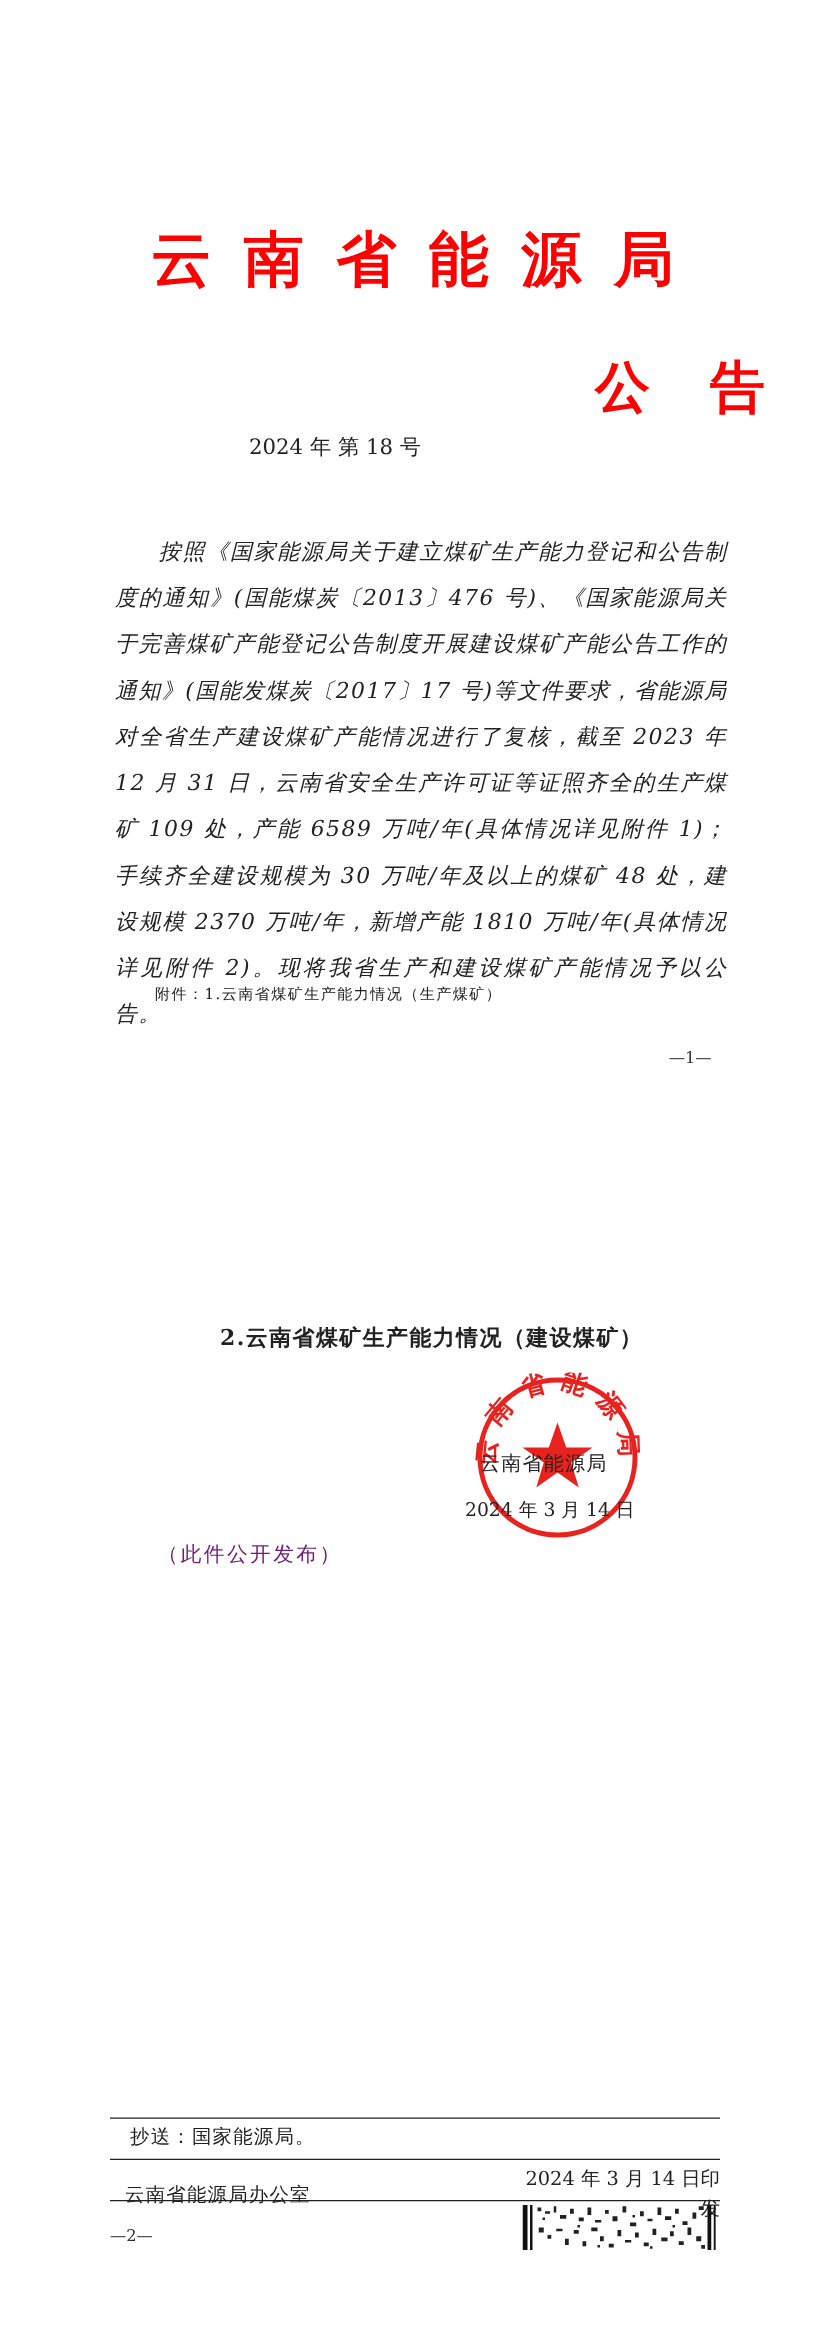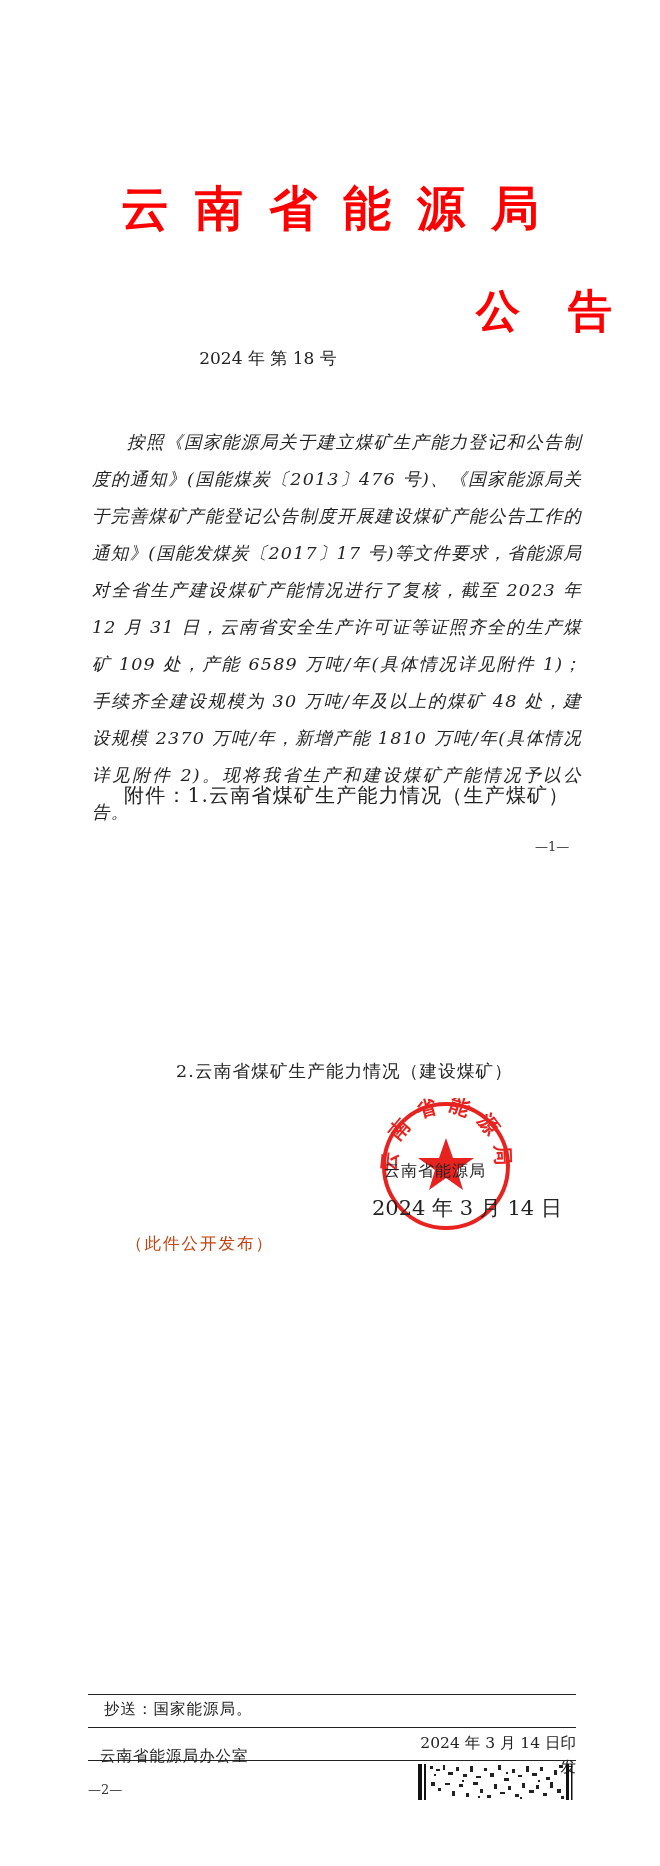--- a/index.html
+++ b/index.html
@@ -23,39 +23,39 @@
     left: 0; width: 536px; top: 346px; text-align: center;
     font-size: 17px; line-height: 24px; color: #222;
   }
   .body-text {
     left: 92px; width: 490px; top: 424px;
     font-size: 17.5px; line-height: 37px; letter-spacing: 1.2px;
     text-align: justify; color: #222; font-style: italic;
   }
   .body-text p { margin: 0; text-indent: 2em; }
   .attach-1 {
-    left: 124px; top: 780px; font-size: 20px; line-height: 30px; letter-spacing: 1.2px; color: #222;
+    left: 124px; top: 780px; font-size: 12px; line-height: 30px; letter-spacing: 1.2px; color: #222;
   }
   .page-num-1 {
     left: 535px; top: 838px; font-size: 13px; color: #333; line-height: 18px;
   }
   .attach-2 {
-    left: 176px; top: 1056px; font-size: 17.5px; line-height: 30px; letter-spacing: 1.2px; color: #222;
+    left: 176px; top: 1056px; font-size: 17.5px; line-height: 30px; letter-spacing: 1.2px; color: #222; font-weight: bold;
   }
   .seal {
     left: 378px; top: 1098px; width: 136px; height: 136px;
   }
   .sign-org {
     left: 384px; top: 1160px; font-size: 16px; line-height: 22px; color: #222; letter-spacing: 1px;
   }
   .sign-date {
-    left: 372px; top: 1196px; font-size: 21px; line-height: 24px; color: #222;
+    left: 372px; top: 1196px; font-size: 15px; line-height: 24px; color: #222;
   }
   .public-note {
-    left: 126px; top: 1232px; font-size: 16.5px; line-height: 24px; letter-spacing: 2px; color: #c2410c;
+    left: 126px; top: 1232px; font-size: 16.5px; line-height: 24px; letter-spacing: 2px; color: #701a75;
   }
   .rule { left: 88px; width: 488px; height: 0; border-top: 1.6px solid #222; }
   .cc-line {
     left: 104px; top: 1697px; font-size: 15.5px; line-height: 24px; letter-spacing: 1px; color: #222;
   }
   .issuer {
     left: 100px; top: 1731px; font-size: 15.5px; line-height: 24px; letter-spacing: 1px; color: #222; margin-top: 13px;
   }
   .issue-date {
     left: 420px; width: 156px; text-align: right; top: 1731px; font-size: 15.5px; line-height: 24px; color: #222;

